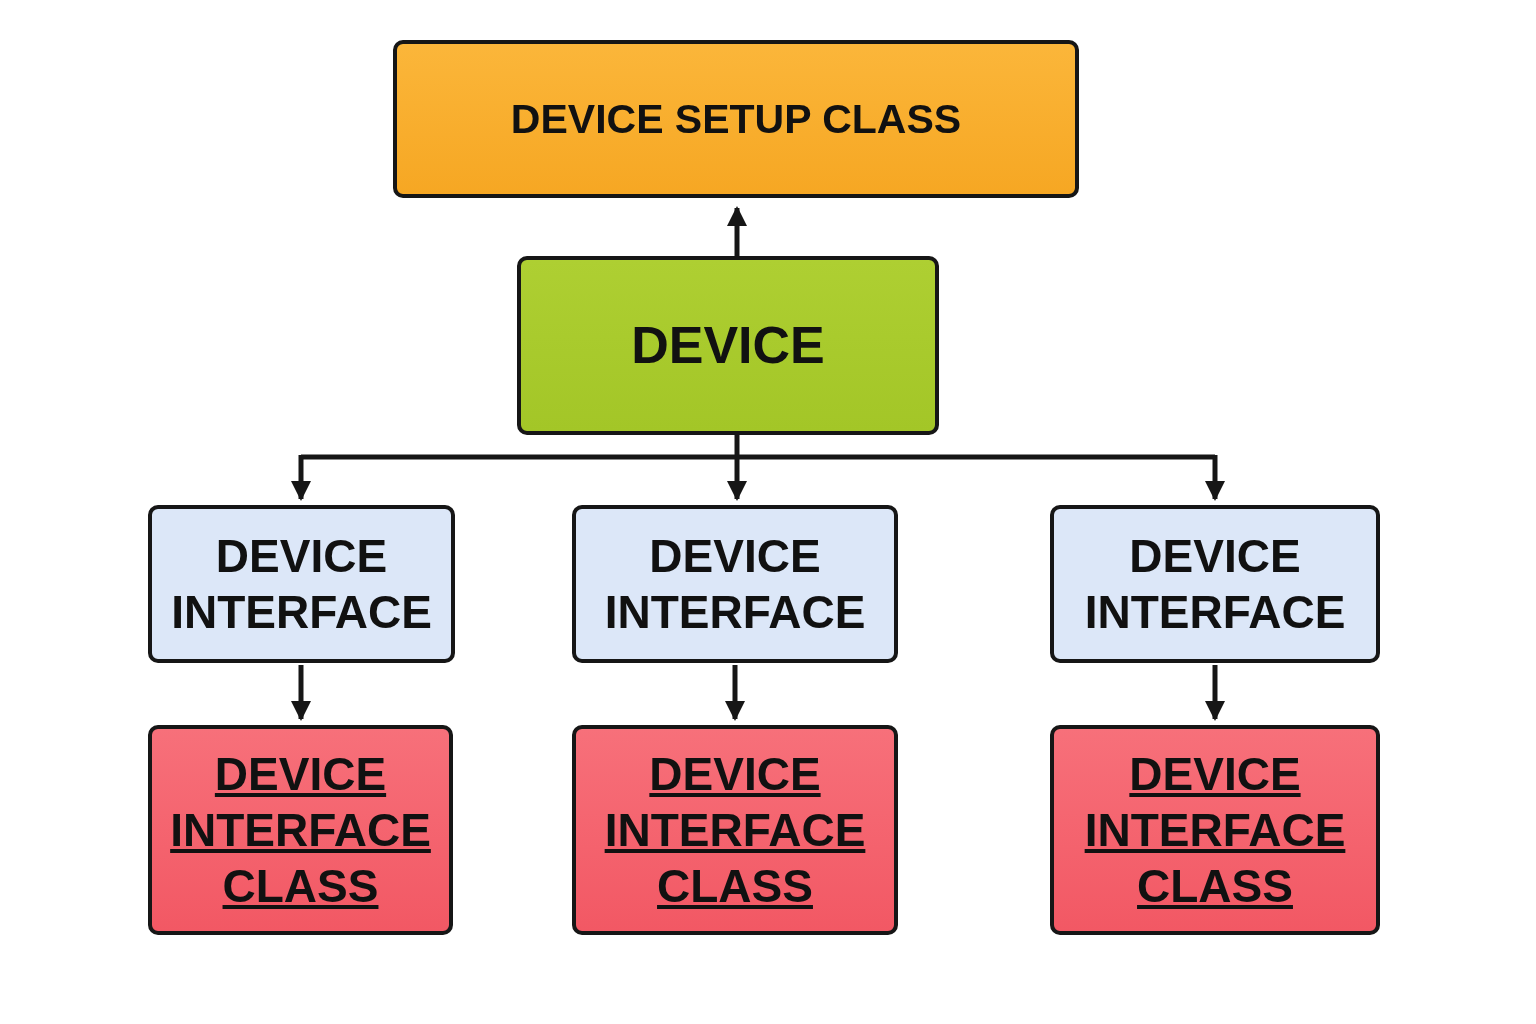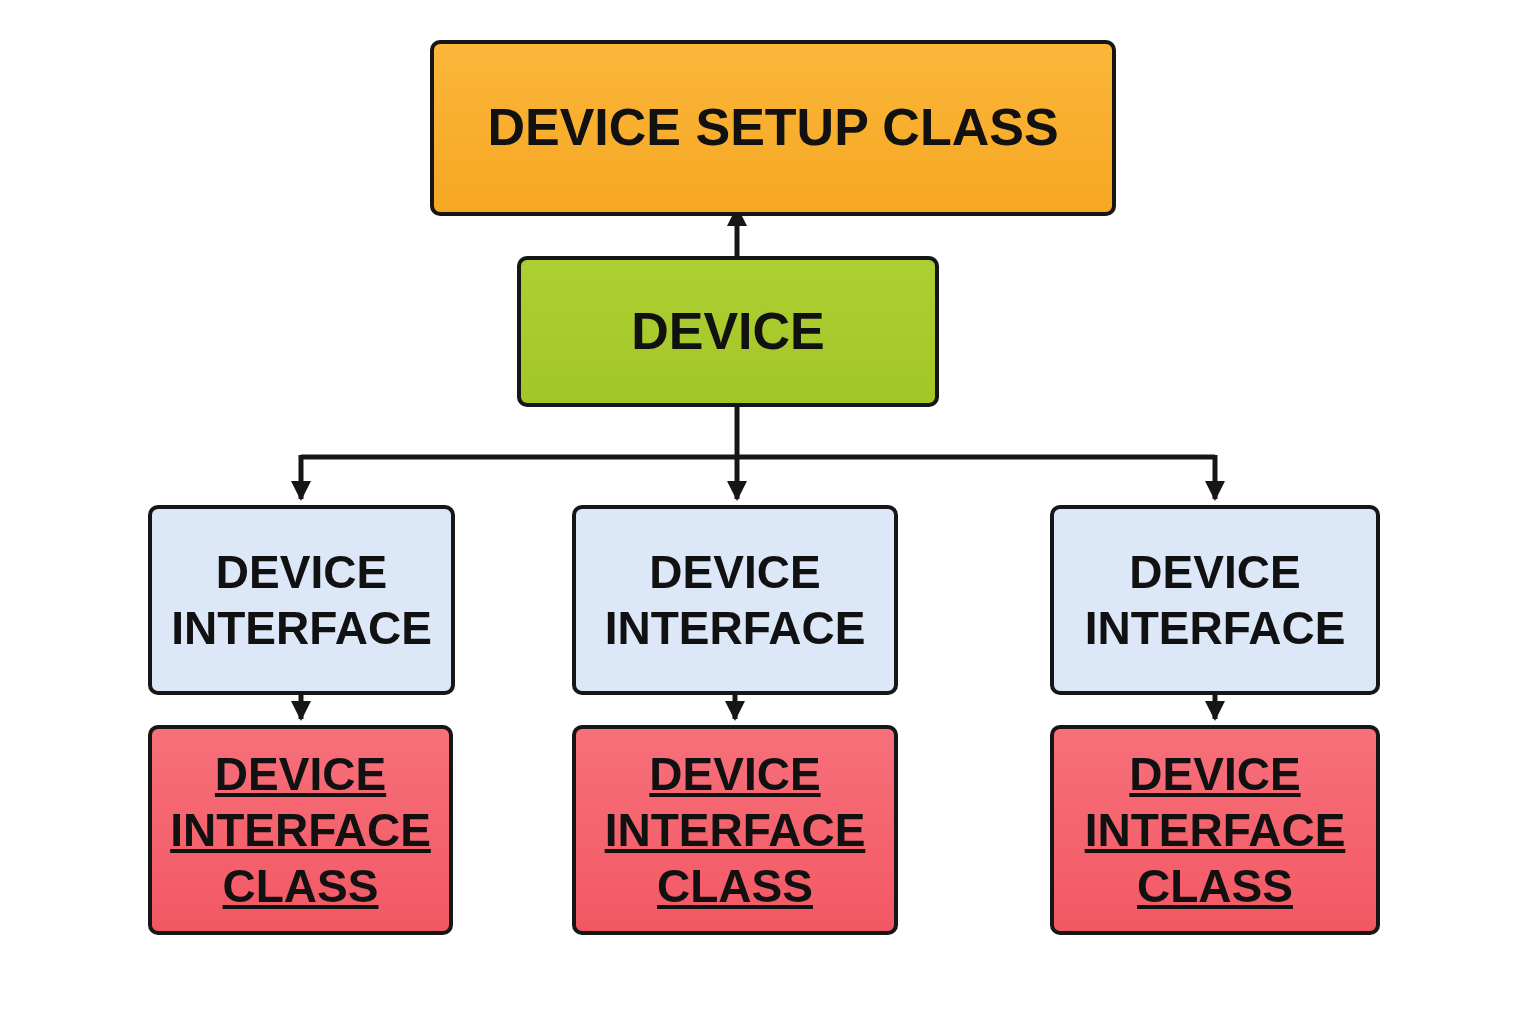--- a/index.html
+++ b/index.html
@@ -23,35 +23,34 @@
     text-align: center;
     border: 4px solid var(--border);
     border-radius: 10px;
     box-sizing: border-box;
     font-weight: 700;
     color: #111111;
     line-height: 1.22;
     padding: 4px 14px;
   }
   .node-setup {
-    left: 393px; top: 40px; width: 686px; height: 176px;
+    left: 393px; top: 40px; width: 686px; height: 158px;
     background: linear-gradient(180deg, var(--setup_light) 0%, var(--setup) 100%);
-    font-size: 52px;
-    margin-left: 37px;
+    font-size: 41px;
   }
   .node-device {
-    left: 517px; top: 256px; width: 422px; height: 151px;
+    left: 517px; top: 256px; width: 422px; height: 179px;
     background: linear-gradient(180deg, var(--device_light) 0%, var(--device) 100%);
     font-size: 52px;
   }
   .node-iface {
     background: var(--iface);
     font-size: 46px;
     top: 505px;
-    height: 190px;
+    height: 158px;
     justify-content: flex-end;
   }
   .node-iface-1 { left: 148px; width: 307px; }
   .node-iface-2 { left: 572px; width: 326px; }
   .node-iface-3 { left: 1050px; width: 330px; }
   .node-class {
     background: linear-gradient(180deg, var(--iface_class_light) 0%, var(--iface_class) 100%);
     font-size: 46px;
     top: 725px;
     height: 210px;

